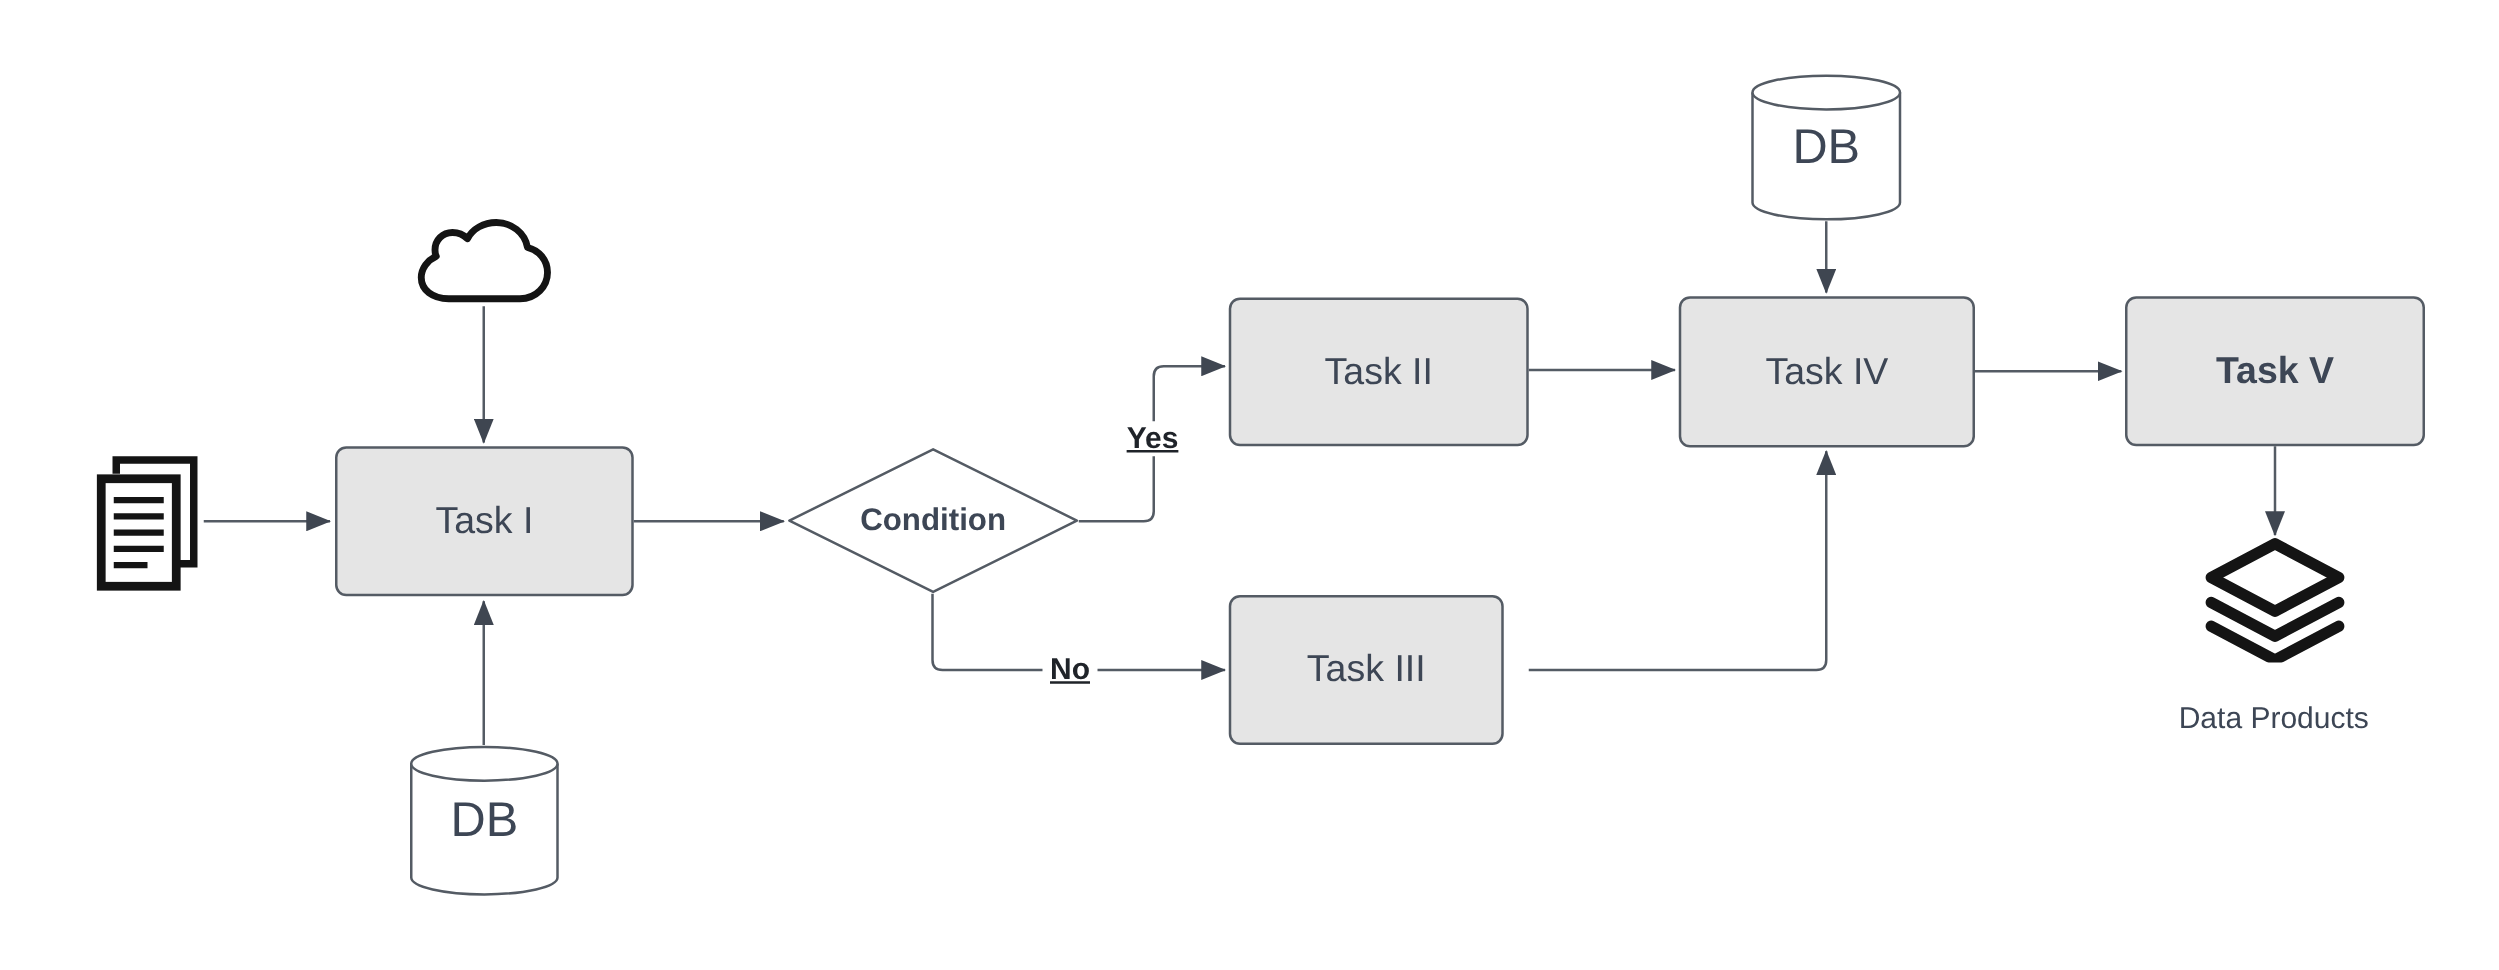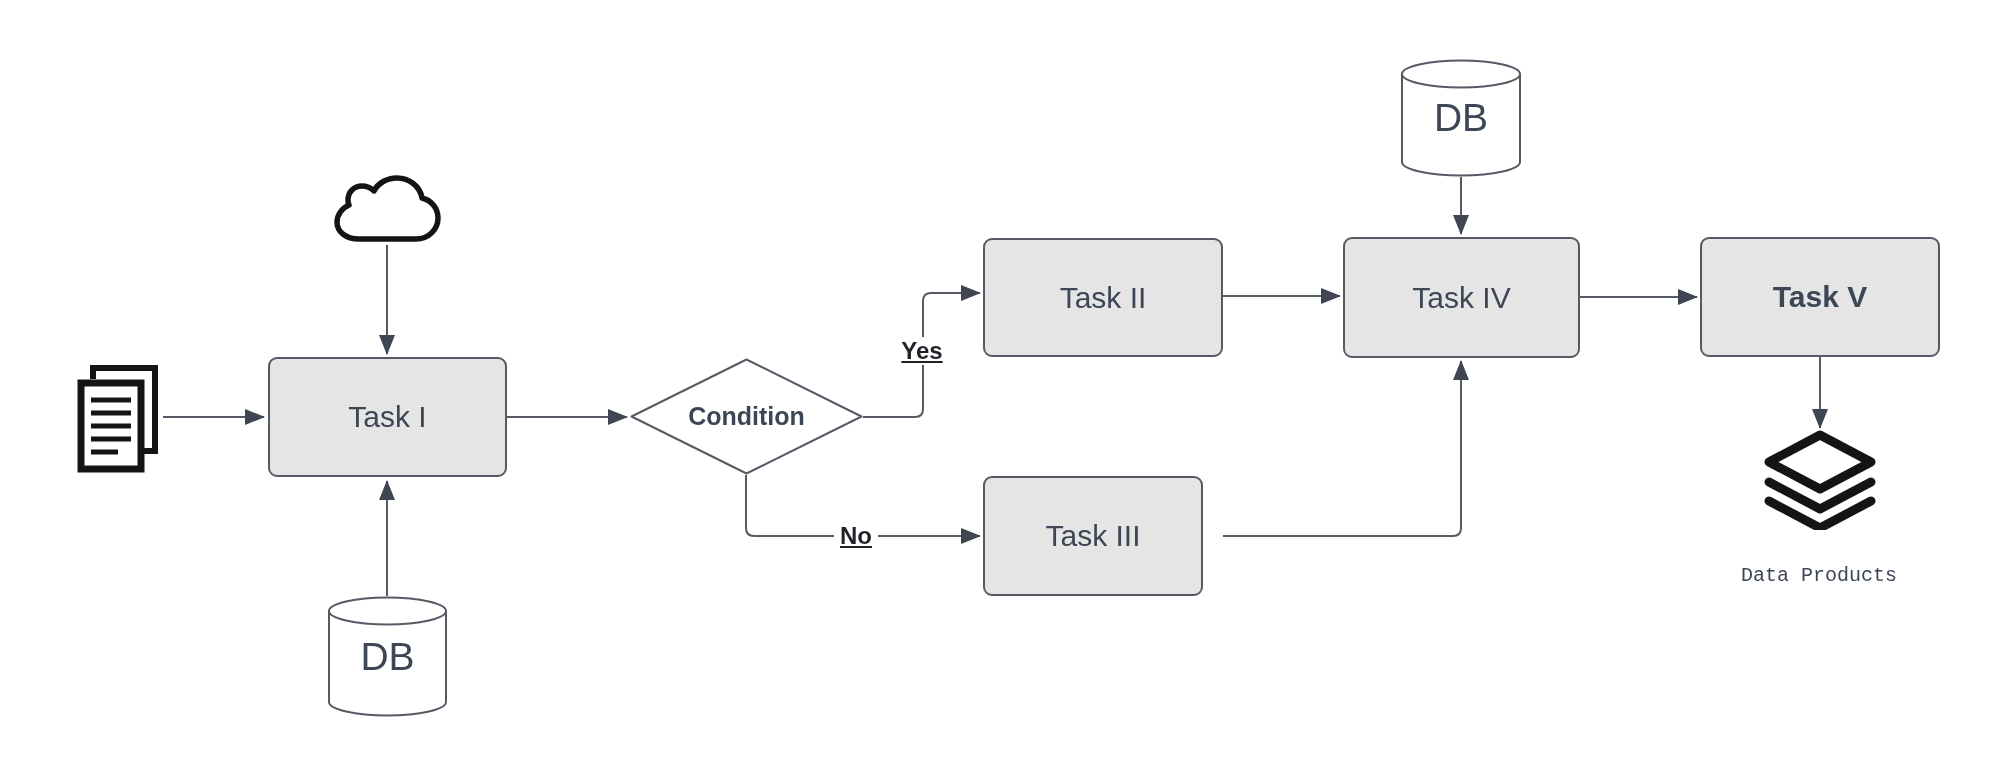--- a/index.html
+++ b/index.html
@@ -41,23 +41,22 @@
     transform:translate(-50%,-50%);
     background:var(--bg);
     padding:0 6px;
     font-size:24px;font-weight:bold;color:var(--edgelabel);
     white-space:nowrap;
     text-decoration:underline;
   }
   .caption{
     position:absolute;
     transform:translate(-50%,-50%);
-    font-size:20px;color:var(--label);
+    font-size:24px;color:var(--label);
     white-space:nowrap;
-    font-family:Liberation Mono, monospace;
   }
   .connector-layer{position:absolute;left:0;top:0;}
 </style>
 </head>
 <body>
 
 <div id="canvas">
 
   <svg class="connector-layer" width="1999" height="776" viewBox="0 0 1999 776">
     <defs>

